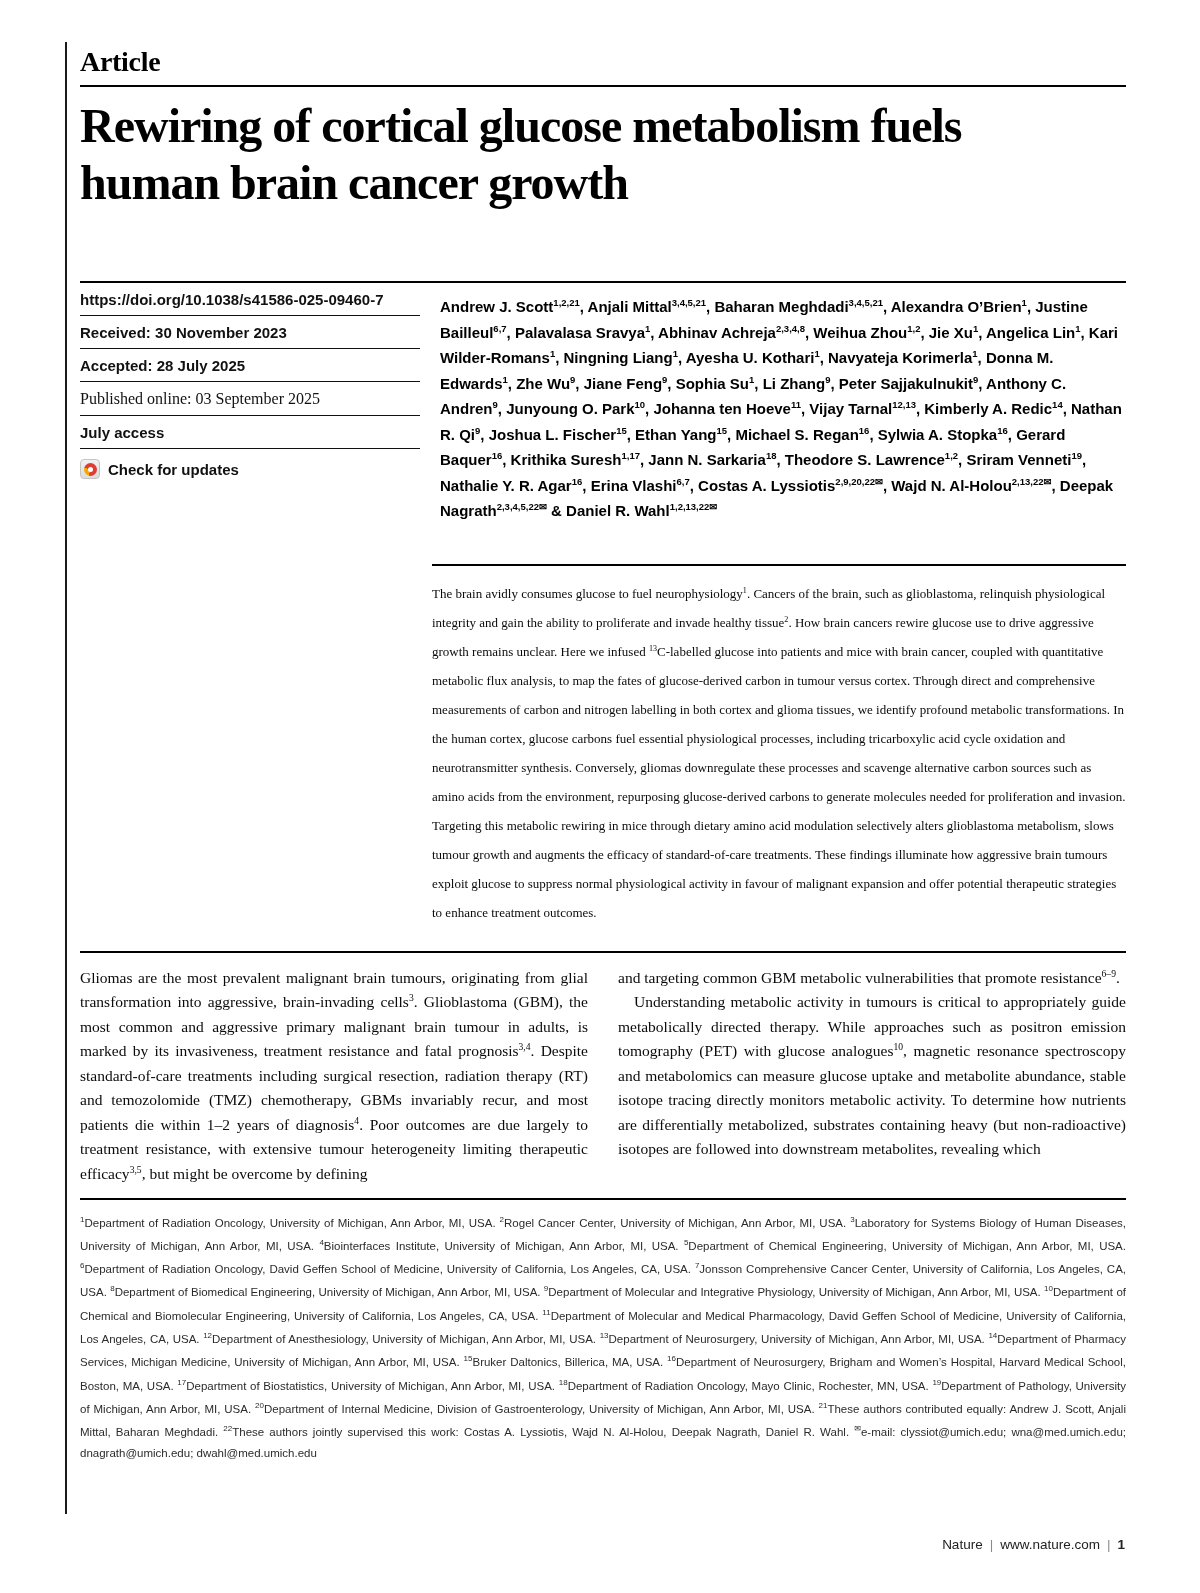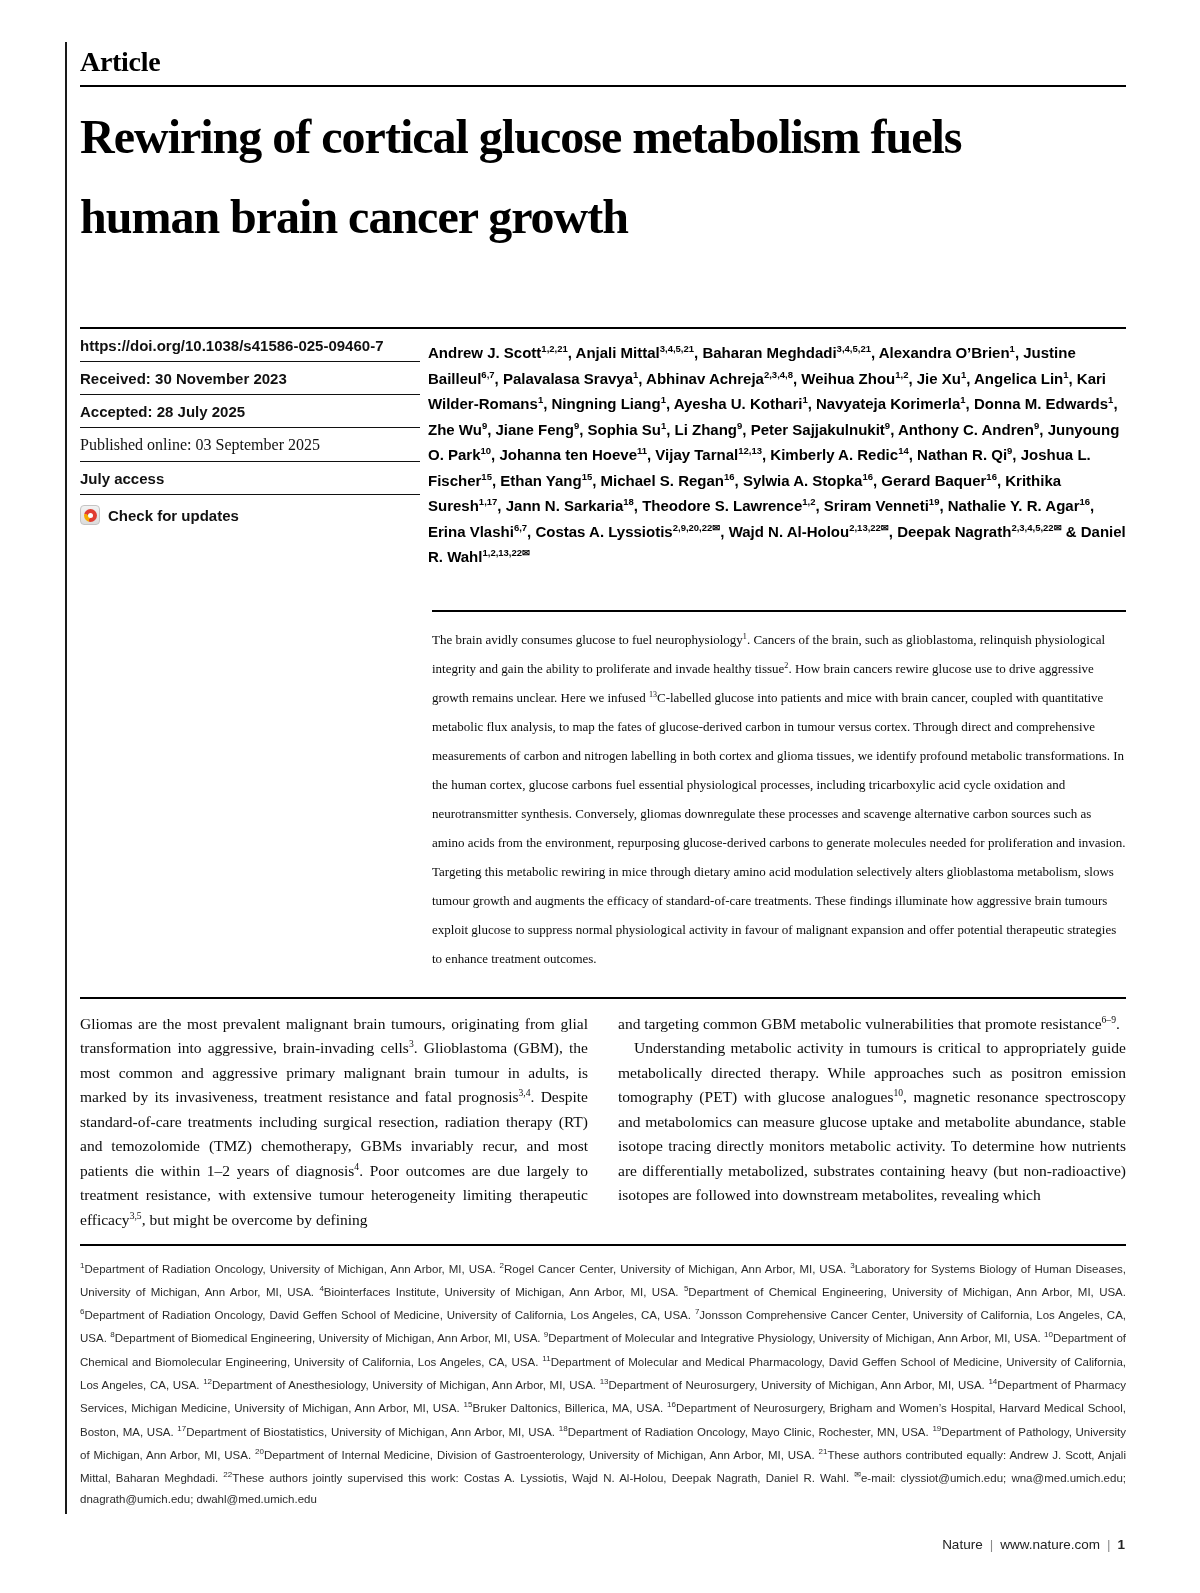--- a/index.html
+++ b/index.html
@@ -25,31 +25,31 @@
     letter-spacing:-0.3px;
   }
   .rule { border:none; background:#000; height:2px; }
   .rule-thin { border:none; background:#000; height:1px; }
   .kicker-rule { margin-top:7px; }
 
   h1.title {
     margin-top:10px;
     font-family:"Liberation Serif", serif;
     font-weight:700;
-    font-size:48px; line-height:80px;
+    font-size:48px; line-height:57px;
     letter-spacing:-1px; color:#000;
     max-width:1000px;
   }
 
   .top-rule { margin-top:70px; }
 
   .meta-authors {
     display:grid;
     grid-template-columns:340px 1fr;
-    column-gap:8px;
+    column-gap:20px;
   }
   .meta-col { width:340px; }
   .meta-row {
     padding:8px 0 7px 0;
     border-bottom:1px solid #111;
     font-family:"Liberation Sans", sans-serif;
     font-weight:700; font-size:15px; color:#111;
   }
   .meta-row.serif {
     font-family:"Liberation Serif", serif;

